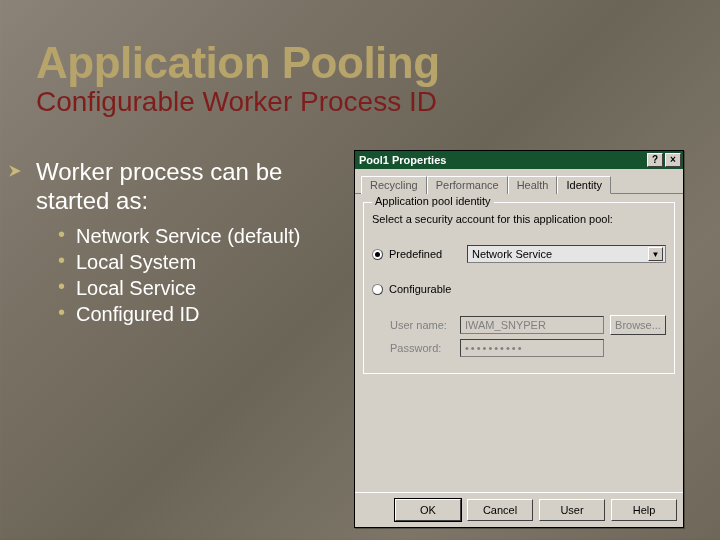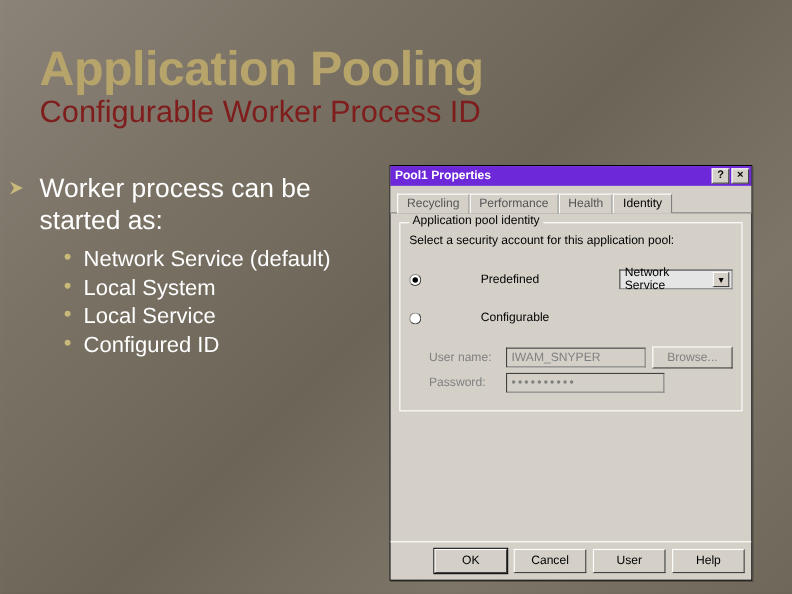--- a/index.html
+++ b/index.html
@@ -84,21 +84,21 @@
     background: linear-gradient(#7a96df,#3b5998);
     background: linear-gradient(90deg,#0a246a,#a6caf0);
     background:#808080;
     background: linear-gradient(#9a9a9a,#7a7a7a);
     background:#808080;
     color:#fff;
     display:flex; align-items:center;
     padding:0 2px 0 4px;
     font-weight:bold;
   }
-  .titlebar { background:#6d28d9; }
+  .titlebar { background:#14532d; }
   .titlebar .tbtitle { flex:1; font-size:11px; }
   .tbbtn {
     width:16px; height:14px;
     background:#d4d0c8;
     border:1px solid #fff;
     border-right-color:#404040; border-bottom-color:#404040;
     margin-left:2px;
     font-size:10px; line-height:12px; text-align:center;
     color:#000;
     font-family: Arial;
@@ -138,21 +138,21 @@
   .group { border:1px solid #fff; }
   .group::before{
     content:attr(data-legend);
     position:absolute;
     top:-8px; left:8px;
     background:#d4d0c8;
     padding:0 3px;
     font-size:11px;
   }
   .hint { font-size:11px; margin:2px 0 10px 0; }
-  .row { display:flex; align-items:center; margin:20px 0;gap:48px; }
+  .row { display:flex; align-items:center; margin:20px 0; }
   .radio {
     width:11px; height:11px; border-radius:50%;
     border:1px solid #404040;
     border-top-color:#808080; border-left-color:#808080;
     background:#fff;
     margin-right:6px;
     display:flex; align-items:center; justify-content:center;
   }
   .radio.sel::after{ content:""; width:5px; height:5px; background:#000; border-radius:50%;}
   .rlabel { font-size:11px; min-width:70px; }
@@ -184,21 +184,21 @@
     border:1px solid #808080;
     border-top-color:#404040; border-left-color:#404040;
     background:#d4d0c8;
     color:#808080;
     padding:0 4px;
     font-size:11px;
     display:flex; align-items:center;
   }
   .tinput.pw { letter-spacing:2px; }
   .browse {
-    width:73px; height:20px;
+    width:56px; height:20px;
     margin-left:6px;
     background:#d4d0c8;
     border:1px solid #fff;
     border-right-color:#404040; border-bottom-color:#404040;
     color:#808080;
     font-size:11px;
   }
   .btnbar {
     display:flex; justify-content:flex-end;
     gap:6px;

